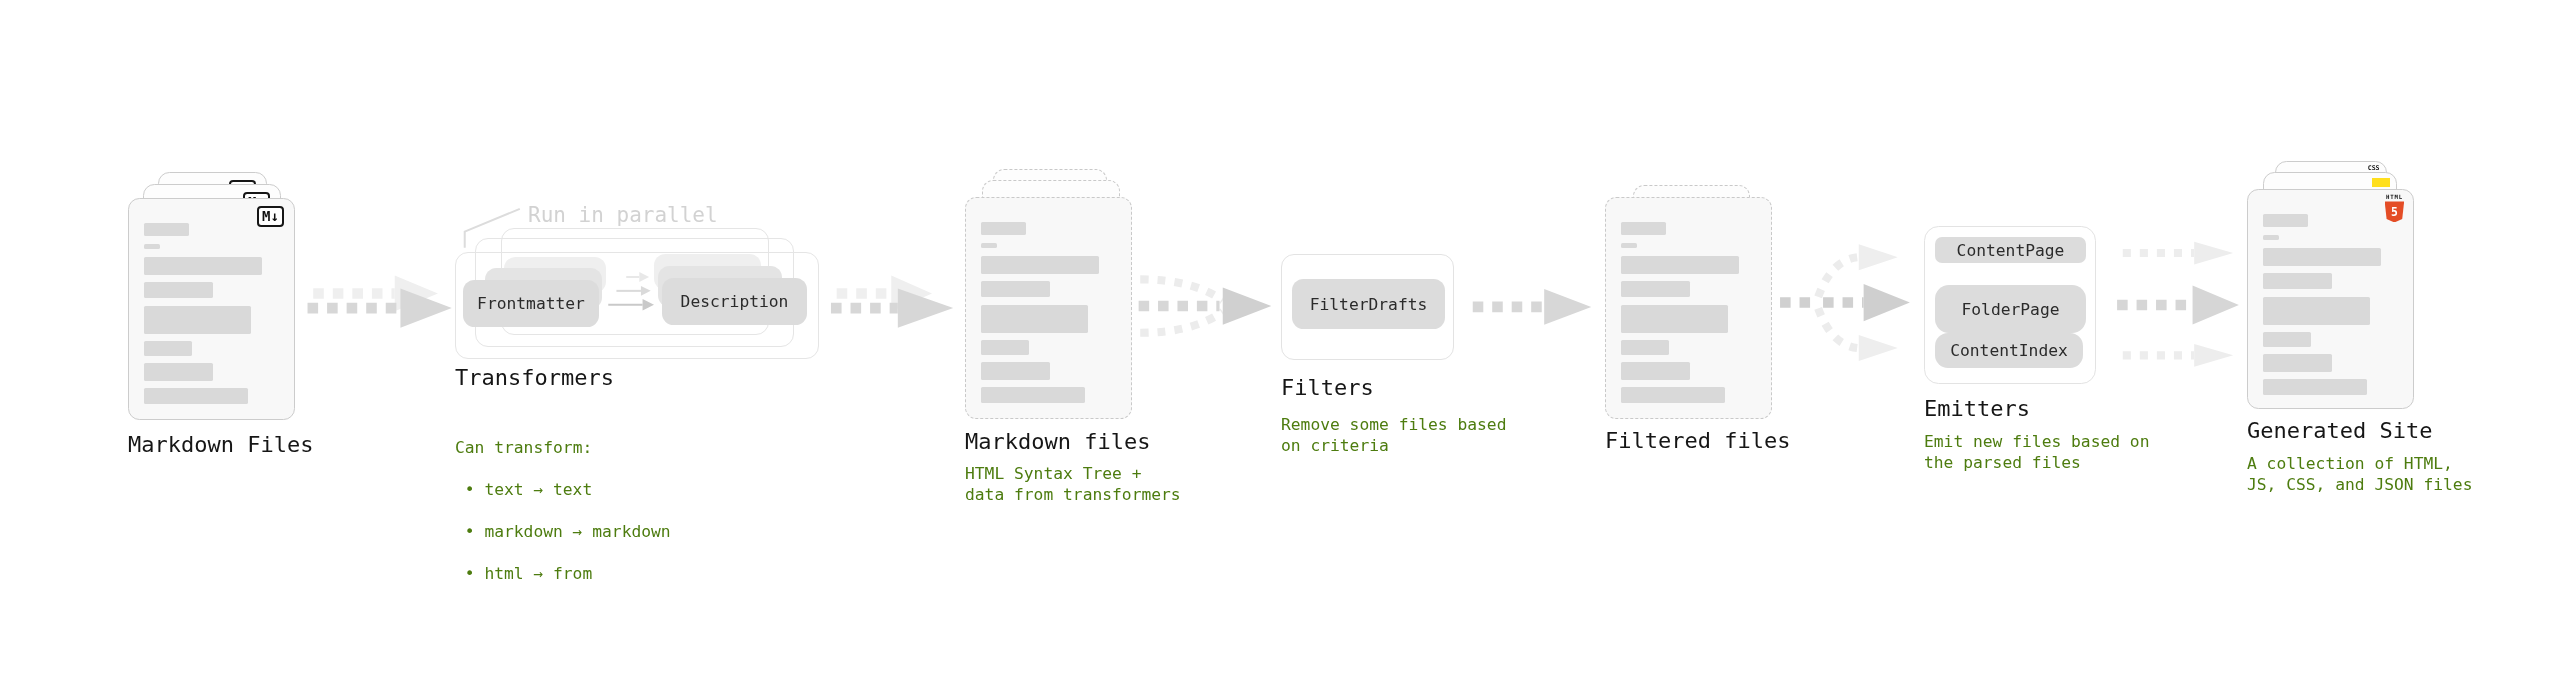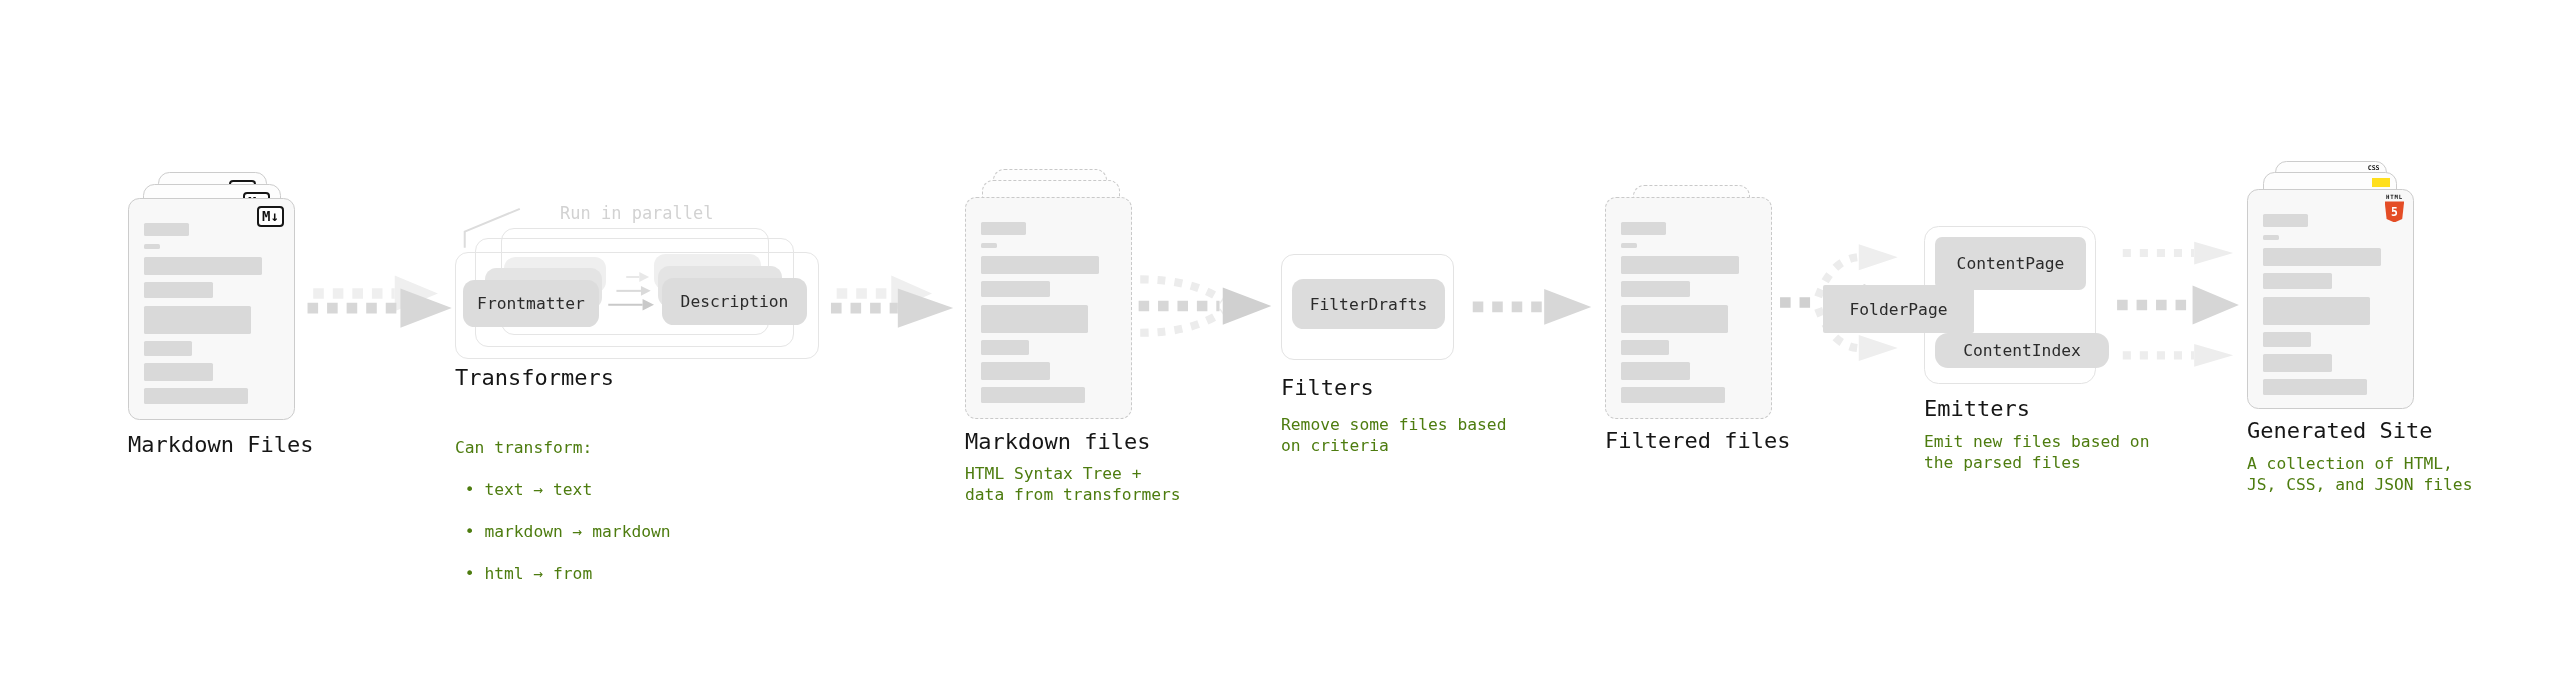--- a/index.html
+++ b/index.html
@@ -31,21 +31,21 @@
   
   .outline{position:absolute;box-sizing:border-box;border:1.6px solid #e5e5e5;border-radius:13px;background:transparent;}
   .panel{position:absolute;box-sizing:border-box;border:1.6px solid #e3e3e3;border-radius:13px;background:#ffffff;}
   .pill{position:absolute;box-sizing:border-box;background:#dcdcdc;border-radius:11.4px;
     display:flex;align-items:center;justify-content:center;font-size:16.3px;color:#2b2b2b;}
   .pill.ghost1{background:#e4e4e4;}
   .pill.ghost2{background:#efefef;}
   
   .caption{position:absolute;font-size:22px;font-weight:500;color:#161616;white-space:pre;}
   .desc{position:absolute;font-size:16.3px;line-height:21px;color:#4d7c0f;white-space:pre-line;}
-  .note{position:absolute;font-size:17px;color:#d2d2d2;white-space:pre;margin-left:32px;}
+  .note{position:absolute;font-size:21px;color:#d2d2d2;white-space:pre;}
   .arrow{position:absolute;}
   svg{display:block;}
 </style>
 </head>
 <body>
 
 <div class="canvas">
 
   <div>
     <div class="doc back" style="left:158px;top:172px;width:109px;height:222px">
@@ -182,23 +182,23 @@
     <path d="M52,75 Q68,30 100,26" fill="none" stroke="#ececec" stroke-width="10" stroke-dasharray="10 11"></path>
     <polygon points="102,10 102,42 150,26" fill="#eeeeee"></polygon>
     <line x1="58" y1="82" x2="108" y2="82" stroke="#d0d0d0" stroke-width="13" stroke-dasharray="13 11"></line>
     <polygon points="108,59 108,105 165,82" fill="#cfcfcf"></polygon>
     <path d="M52,89 Q68,134 100,138" fill="none" stroke="#ececec" stroke-width="10" stroke-dasharray="10 11"></path>
     <polygon points="102,122 102,154 150,138" fill="#eeeeee"></polygon>
   </svg>
 
   <div>
     <div class="panel" style="left:1924px;top:226px;width:172px;height:158px;border-radius:14.6px"></div>
-    <div class="pill" style="left:1935px;top:237px;width:151px;height:53px;border-radius:7px">ContentPage</div>
-    <div class="pill" style="left:1823px;top:285px;width:151px;height:48px;border-radius:2px">FolderPage</div>
-    <div class="pill" style="left:1935px;top:333px;width:174px;height:35px;border-radius:13px">ContentIndex</div>
+    <div class="pill" style="left:1935px;top:237px;width:151px;height:26px;border-radius:7px">ContentPage</div>
+    <div class="pill" style="left:1935px;top:285px;width:151px;height:48px;border-radius:14px">FolderPage</div>
+    <div class="pill" style="left:1935px;top:333px;width:148px;height:35px;border-radius:13px">ContentIndex</div>
     <div class="caption" style="left:1924px;top:396px">Emitters</div>
     <div class="desc" style="left:1924px;top:431px">Emit new files based on
 the parsed files</div>
   </div>
 
   <svg class="arrow" style="left:2113px;top:236px" width="134" height="138" viewBox="0 0 165 170">
     <line x1="12" y1="21" x2="100" y2="21" stroke="#ededed" stroke-width="10" stroke-dasharray="10 11"></line>
     <polygon points="100,7 100,35 148,21" fill="#ededed"></polygon>
     <line x1="5" y1="85" x2="98" y2="85" stroke="#d6d6d6" stroke-width="13" stroke-dasharray="13 11"></line>
     <polygon points="98,61 98,109 155,85" fill="#d6d6d6"></polygon>

